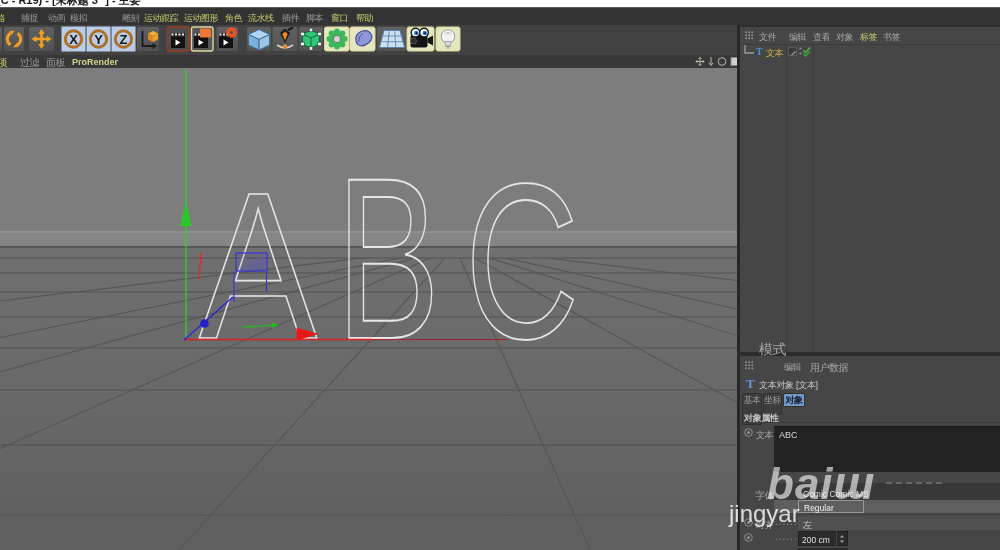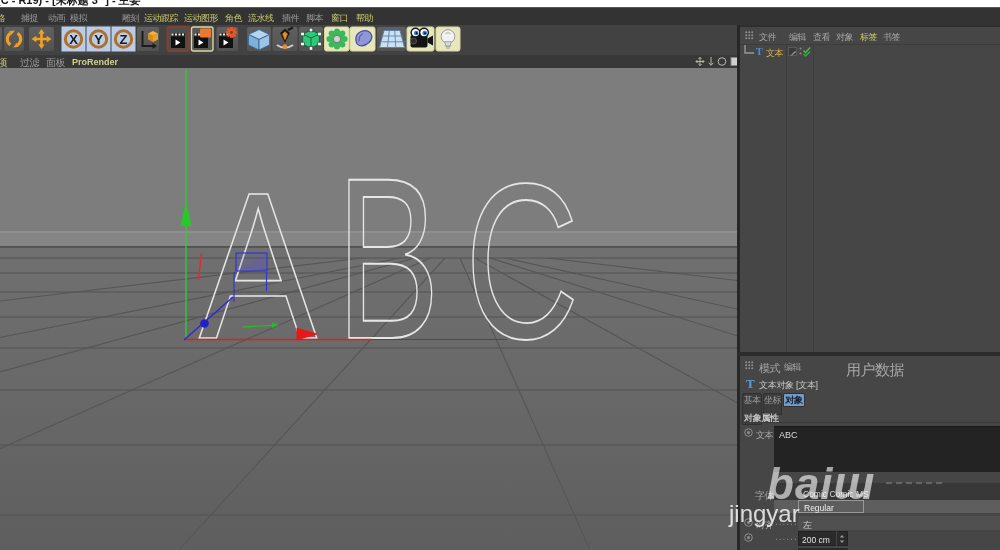--- a/index.html
+++ b/index.html
@@ -336,23 +336,23 @@
       <circle cx="4.2" cy="1.2" r="1"></circle>
       <circle cx="7.2" cy="1.2" r="1"></circle>
       <circle cx="1.2" cy="4.2" r="1"></circle>
       <circle cx="4.2" cy="4.2" r="1"></circle>
       <circle cx="7.2" cy="4.2" r="1"></circle>
       <circle cx="1.2" cy="7.2" r="1"></circle>
       <circle cx="4.2" cy="7.2" r="1"></circle>
       <circle cx="7.2" cy="7.2" r="1"></circle>
     </g>
 </svg>
-<div class="abs t" style="left:759px;top:361px;font-size:11px;letter-spacing:-0.5px;color:#a6a6a6;">模式</div>
+<div class="abs t" style="left:759px;top:341px;font-size:14px;letter-spacing:-0.5px;color:#a6a6a6;">模式</div>
 <div class="abs t" style="left:784px;top:361px;font-size:9px;letter-spacing:-0.5px;color:#a6a6a6;">编辑</div>
-<div class="abs t" style="left:810px;top:361px;font-size:15px;letter-spacing:-0.5px;color:#a6a6a6;margin-left:36px;">用户数据</div>
+<div class="abs t" style="left:810px;top:361px;font-size:10px;letter-spacing:-0.5px;color:#a6a6a6;">用户数据</div>
 <div class="abs t" style="left:746px;top:376px;font-size:13px;font-weight:bold;color:#5a9ade;font-family:'Liberation Serif',serif;">T</div>
 <div class="abs t" style="left:759px;top:379px;font-size:9px;letter-spacing:-0.3px;color:#c8c8c8;">文本对象 [文本]</div>
 
 <div class="abs" style="left:742px;top:393px;width:20px;height:32px;background:#3d3d3d;border:1px solid #303030;border-radius:2px 2px 0 0;box-sizing:border-box;color:#9a9a9a;font-size:9px;letter-spacing:-0.5px;text-align:center;line-height:12px;white-space:nowrap;overflow:hidden;">基本</div>
 <div class="abs" style="left:763px;top:393px;width:19px;height:22px;background:#3d3d3d;border:1px solid #303030;border-radius:2px 2px 0 0;box-sizing:border-box;color:#9a9a9a;font-size:9px;letter-spacing:-0.5px;text-align:center;line-height:12px;white-space:nowrap;overflow:hidden;">坐标</div>
 <div class="abs" style="left:783px;top:393px;width:22px;height:14px;background:#739ac9;border:1px solid #303030;border-radius:2px 2px 0 0;box-sizing:border-box;color:#141e2c;font-size:9px;letter-spacing:-0.5px;text-align:center;line-height:12px;font-weight:bold;white-space:nowrap;overflow:hidden;">对象</div>
 <div class="abs t" style="left:744px;top:412px;font-size:9px;letter-spacing:-0.3px;color:#c4c4c4;font-weight:bold;">对象属性</div>
 <div class="abs" style="left:740px;top:422px;width:260px;height:1px;background:#3a3a3a;"></div>
 
 <svg class="abs" style="left:744px;top:428px;" width="9" height="9" viewBox="0 0 9 9">

